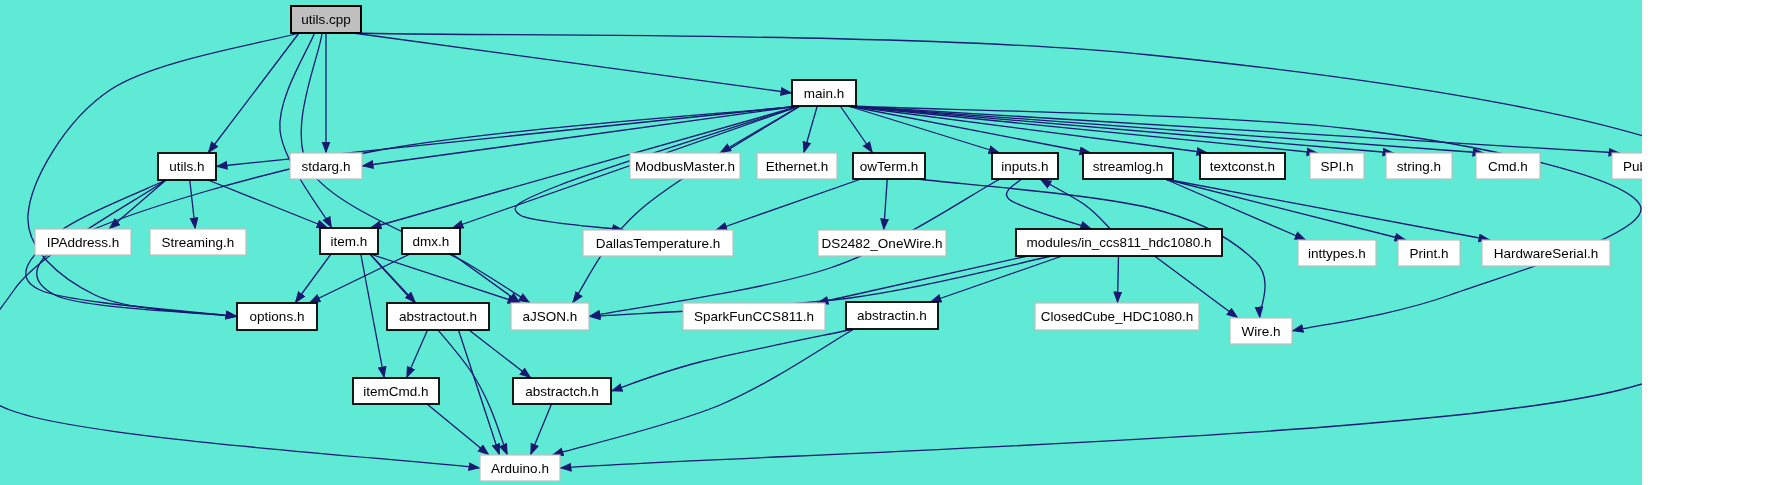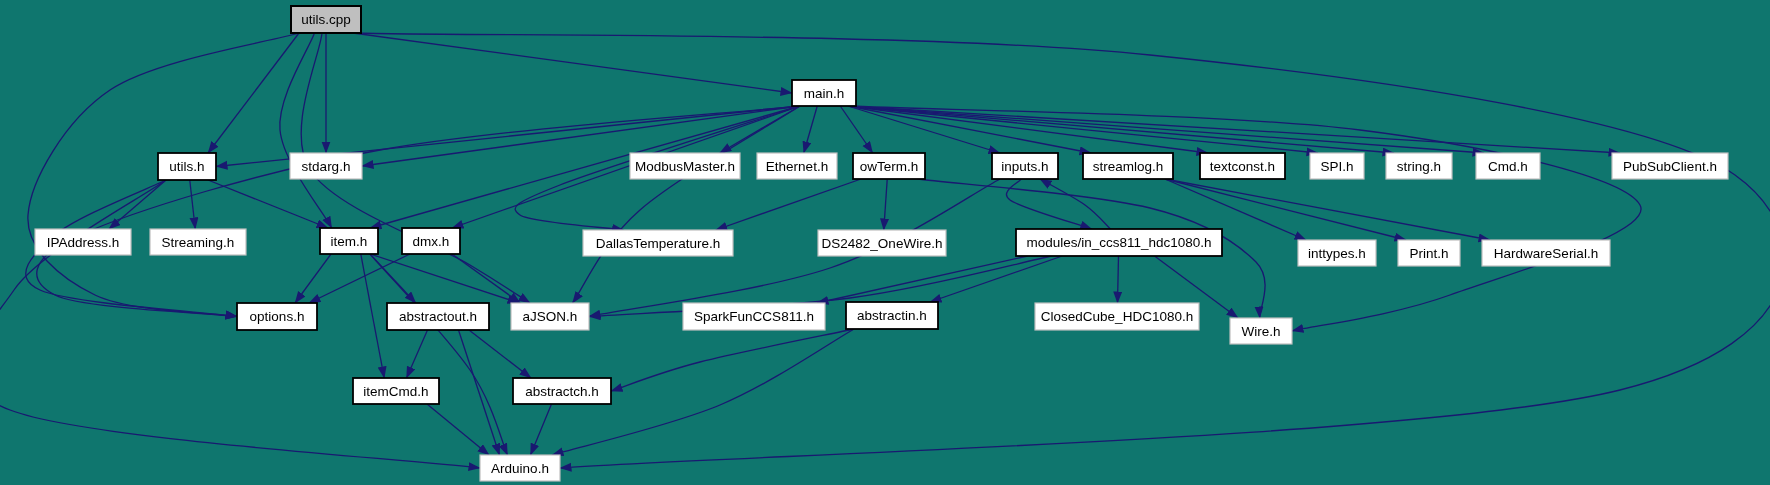--- a/index.html
+++ b/index.html
@@ -1,17 +1,17 @@
 <!DOCTYPE html>
 <html><head>
 <meta charset="utf-8">
 <style>
   html,body{margin:0;padding:0;background:#ffffff;}
   body{font-family:"Liberation Sans","DejaVu Sans",sans-serif;}
-  #graph-wrap{position:relative;width:1770px;height:485px;background:#0f766e;overflow:hidden;}
+  #graph-wrap{position:relative;width:1642px;height:485px;background:#5eead4;overflow:hidden;}
   svg{display:block;}
   .edge{fill:none;stroke-width:1.3px;}
   .node-rect{fill:#ffffff;}
   .node-rect.ext{stroke:#bfbfbf;stroke-width:1.2px;}
   .node-rect.doc{stroke:#000000;stroke-width:1.8px;}
   .node-rect.root{stroke:#000000;stroke-width:2px;fill:#bfbfbf;}
   .node-label{font-size:13.5px;fill:#000000;text-anchor:middle;}
 </style>
 </head>
 <body>

